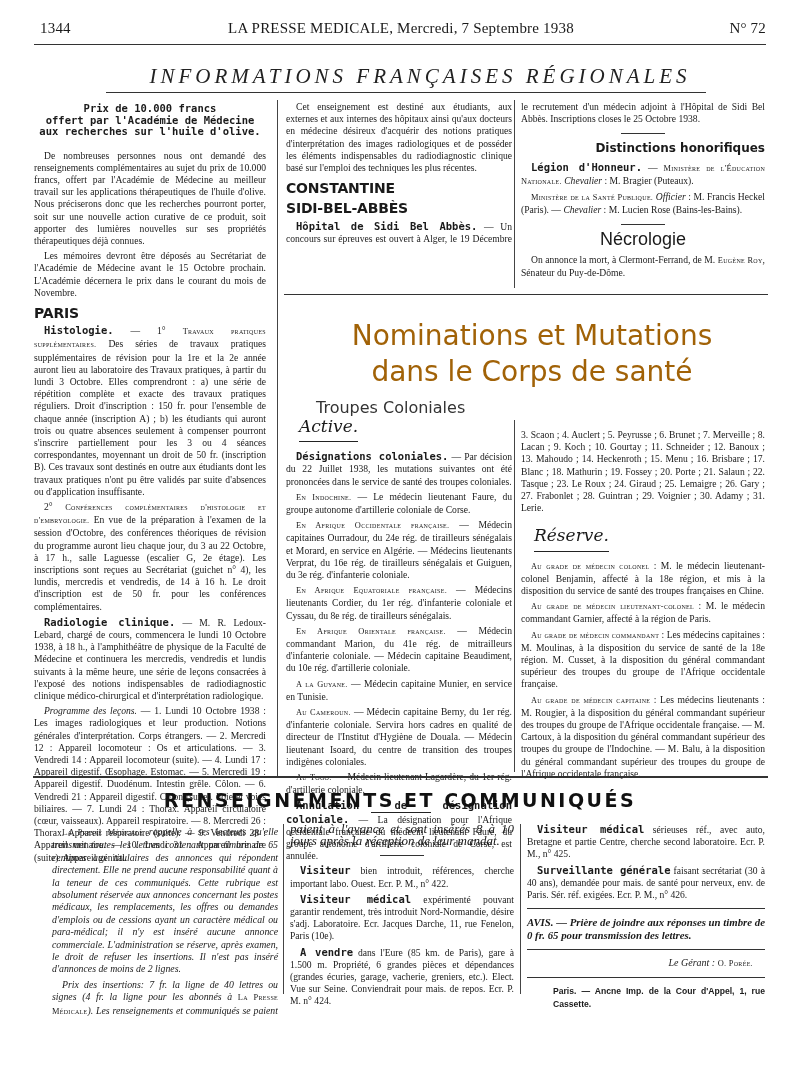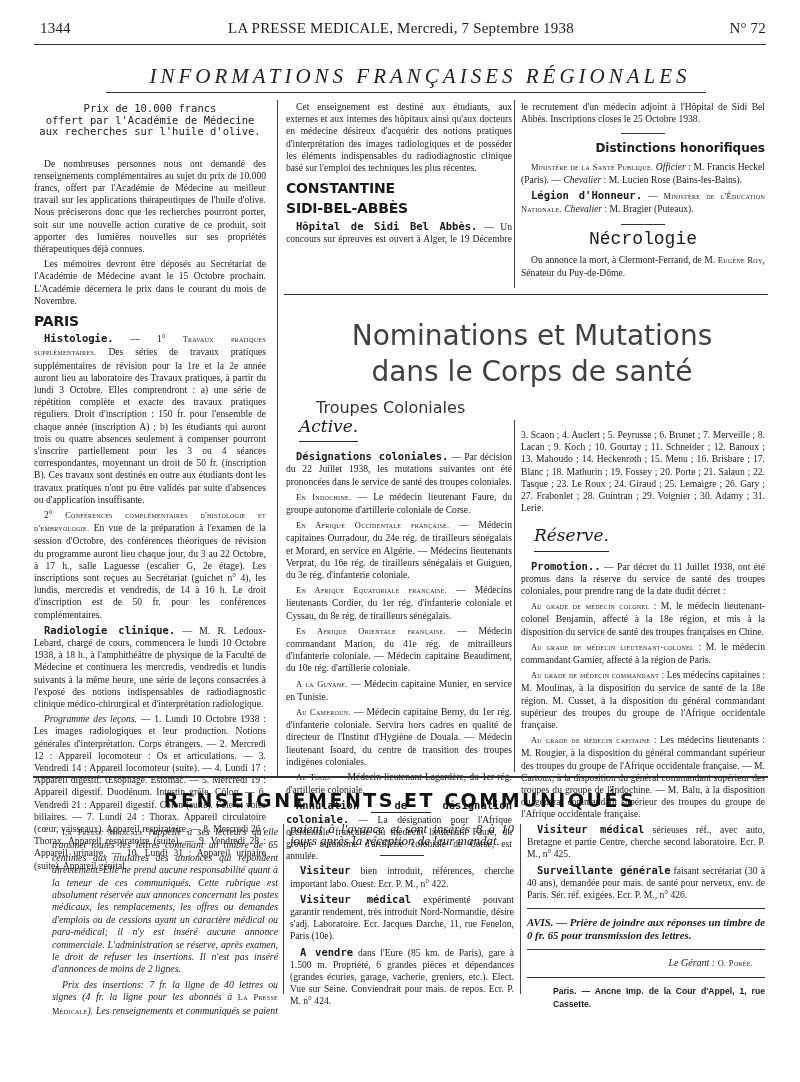--- a/index.html
+++ b/index.html
@@ -15,33 +15,33 @@
                    letter-spacing: 4px; color: #222; padding-left: 20px; }
   .section-rule { top: 92px; left: 106px; width: 600px; border-top: 1.5px solid #333; }
 
   .col { position: absolute; font-size: 9.6px; line-height: 12.2px; text-align: justify; }
   .col p { margin: 0 0 3px 0; text-indent: 10px; }
   .col p.noind { text-indent: 0; }
   .sc { font-variant: small-caps; font-size: 8.4px; letter-spacing: 0.3px; }
   .lead { font-family: "DejaVu Sans Mono", "Liberation Mono", monospace; font-weight: bold; font-size: 10.5px; }
   .city { font-family: "DejaVu Sans", "Liberation Sans", sans-serif; font-size: 14px; font-weight: bold;
           margin: 8px 0 5px 0; letter-spacing: -0.2px; }
-  .prix-head { text-align: center; font-family: "DejaVu Sans Mono", "Liberation Mono", monospace; font-weight: normal;
-               font-size: 10.5px; line-height: 11.5px; margin-bottom: 20px; }
+  .prix-head { text-align: center; font-family: "DejaVu Sans Mono", "Liberation Mono", monospace; font-weight: bold;
+               font-size: 10.5px; line-height: 11.5px; margin-bottom: 12px; }
 
   .vline { position: absolute; border-left: 1px solid #444; }
   .hr-short { width: 44px; margin: 8px auto; border-top: 1px solid #333; }
 
   .dist-title { text-align: right; font-family: "DejaVu Sans", "Liberation Sans", sans-serif; font-weight: bold;
                 font-size: 12px; margin: 6px 0 6px 0; }
-  .necro-title { text-align: center; font-family: Liberation Mono, monospace;
+  .necro-title { text-align: center; font-family: Liberation Sans, sans-serif;
                  font-size: 18px; margin: 6px 0 8px 0; font-weight: normal; }
 
   .nom-title { top: 318px; left: 282px; width: 500px; text-align: center; font-family: "DejaVu Sans", "Liberation Sans", sans-serif;
-               font-size: 28px; line-height: 36px; color: #404040; }
+               font-size: 28px; line-height: 36px; color: #a16207; }
   .troupes { top: 398px; left: 316px; font-family: "DejaVu Sans", "Liberation Sans", sans-serif; font-size: 16px; color: #333; }
   .sub-italic { font-family: "DejaVu Serif", "Liberation Serif", serif; font-style: italic; font-size: 17px;
                 display: inline-block; border-bottom: 1.5px solid #222; padding-bottom: 9px; margin: 2px 0 8px 13px; }
 
   .rule-mid { left: 33px; width: 735px; border-top: 2.5px double #333; height: 0; }
   .rens-title { top: 789px; left: 0; width: 800px; text-align: center; font-family: "DejaVu Sans", "Liberation Sans", sans-serif;
                 font-weight: bold; font-size: 19px; letter-spacing: 2.5px; color: #111; }
   .rens-rule { top: 812px; left: 371px; width: 60px; border-top: 1.2px solid #222; }
 
   .ital { font-style: italic; }
@@ -88,22 +88,22 @@
   <div class="city">SIDI-BEL-ABBÈS</div>
   <p style="max-height:25px; overflow:hidden;"><span class="lead">Hôpital de Sidi Bel Abbès.</span><span> — Un concours sur épreuves est ouvert à Alger, le 19 Décembre 1938, pour le recrutement d'un médecin adjoint à l'Hôpital de Sidi Bel Abbès. Inscriptions closes le 25 Octobre 1938.</span></p>
 </div>
 
 <div class="vline" style="left:514px; top:100px; height:188px;"></div>
 
 <div class="col" style="left:521px; top:101px; width:244px;">
   <p class="noind">le recrutement d'un médecin adjoint à l'Hôpital de Sidi Bel Abbès. Inscriptions closes le 25 Octobre 1938.</p>
   <div class="hr-short"></div>
   <div class="dist-title">Distinctions honorifiques</div>
+  <p><span class="lead">Légion d'Honneur.</span><span> — </span><span class="sc">Ministère de l'Éducation Nationale.</span><span class="ital"> Chevalier</span><span> : M. Bragier (Puteaux).</span></p>
   <p><span class="sc">Ministère de la Santé Publique.</span><span class="ital"> Officier</span><span> : M. Francis Heckel (Paris). — </span><span class="ital">Chevalier</span><span> : M. Lucien Rose (Bains-les-Bains).</span></p>
-  <p><span class="lead">Légion d'Honneur.</span><span> — </span><span class="sc">Ministère de l'Éducation Nationale.</span><span class="ital"> Chevalier</span><span> : M. Bragier (Puteaux).</span></p>
   <div class="hr-short"></div>
   <div class="necro-title">Nécrologie</div>
   <p><span>On annonce la mort, à Clermont-Ferrand, de M. </span><span class="sc">Eugène Roy</span><span>, Sénateur du Puy-de-Dôme.</span></p>
 </div>
 
 <div class="abs" style="left:284px; top:294px; width:484px; border-top:1.5px solid #333;"></div>
 
 <div class="abs nom-title">
   <div>Nominations et Mutations</div>
   <div>dans le Corps de santé</div>
@@ -122,21 +122,20 @@
   <p><span class="sc">Au Togo.</span><span> — Médecin lieutenant Lagardère, du 1er rég. d'artillerie coloniale.</span></p>
   <p><span class="lead">Annulation de désignation coloniale.</span><span> — La désignation pour l'Afrique occidentale française du médecin lieutenant Faure, du groupe autonome d'artillerie coloniale de Corse, est annulée.</span></p>
 </div>
 
 <div class="vline" style="left:514px; top:420px; height:352px;"></div>
 
 <div class="col" style="left:521px; top:429px; width:244px;">
   <p class="noind">3. Scaon ; 4. Auclert ; 5. Peyrusse ; 6. Brunet ; 7. Merveille ; 8. Lacan ; 9. Koch ; 10. Gourtay ; 11. Schneider ; 12. Banoux ; 13. Mahoudo ; 14. Heckenroth ; 15. Menu ; 16. Brisbare ; 17. Blanc ; 18. Mathurin ; 19. Fossey ; 20. Porte ; 21. Salaun ; 22. Tasque ; 23. Le Roux ; 24. Giraud ; 25. Lemaigre ; 26. Gary ; 27. Frabonlet ; 28. Guintran ; 29. Voignier ; 30. Adamy ; 31. Lerie.</p>
   <div style="height:10px;"></div>
   <div class="sub-italic">Réserve.</div>
-  <p><span class="lead">Promotion..</span><span> — Par décret du 11 Juillet 1938, ont été promus dans la réserve du service de santé des troupes coloniales, pour prendre rang de la date dudit décret :</span></p>
   <p><span class="sc">Au grade de médecin colonel</span><span> : M. le médecin lieutenant-colonel Benjamin, affecté à la 18e région, et mis à la disposition du service de santé des troupes françaises en Chine.</span></p>
   <p><span class="sc">Au grade de médecin lieutenant-colonel</span><span> : M. le médecin commandant Garnier, affecté à la région de Paris.</span></p>
   <p><span class="sc">Au grade de médecin commandant</span><span> : Les médecins capitaines : M. Moulinas, à la disposition du service de santé de la 18e région. M. Cusset, à la disposition du général commandant supérieur des troupes du groupe de l'Afrique occidentale française.</span></p>
   <p><span class="sc">Au grade de médecin capitaine</span><span> : Les médecins lieutenants : M. Rougier, à la disposition du général commandant supérieur des troupes du groupe de l'Afrique occidentale française. — M. Cartoux, à la disposition du général commandant supérieur des troupes du groupe de l'Indochine. — M. Balu, à la disposition du général commandant supérieur des troupes du groupe de l'Afrique occidentale française.</span></p>
 </div>
 
 <div class="abs rule-mid" style="top:776px;"></div>
 <div class="abs rens-title">RENSEIGNEMENTS ET COMMUNIQUÉS</div>
 <div class="abs rens-rule"></div>
 

